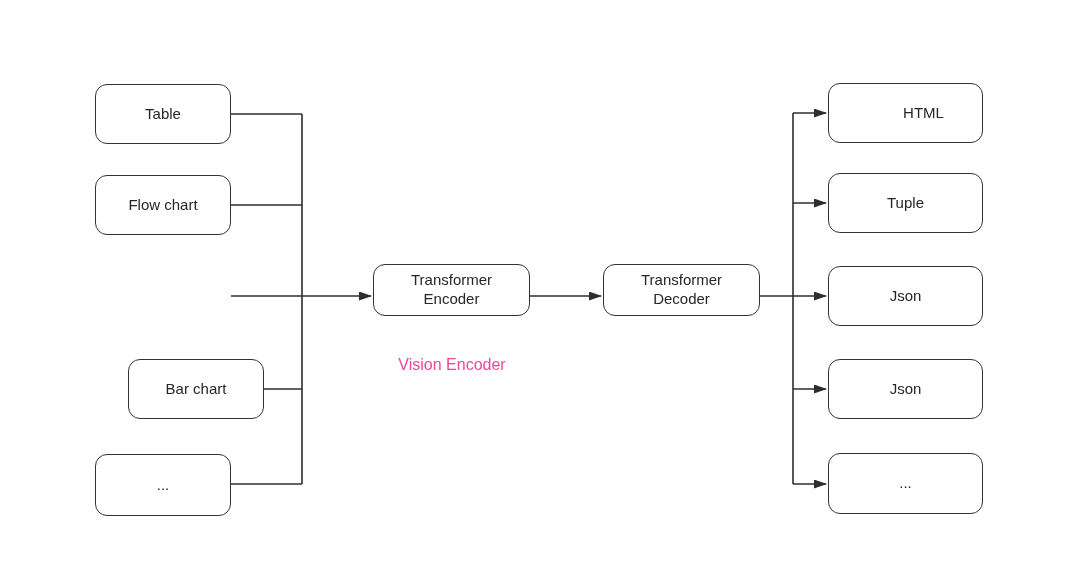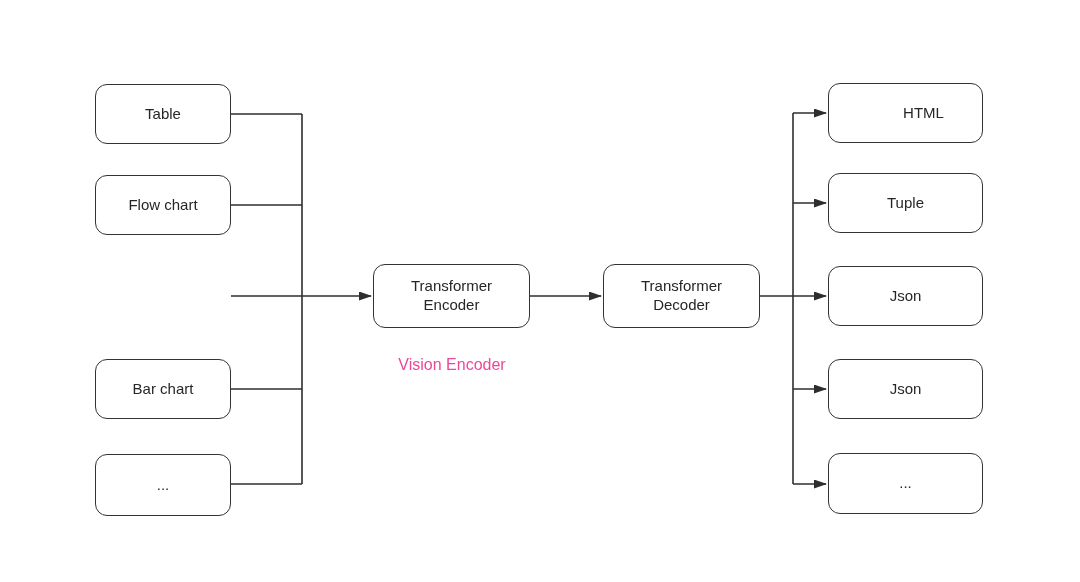--- a/index.html
+++ b/index.html
@@ -43,24 +43,24 @@
     width: 220px;
     text-align: center;
     font-size: 16px;
     color: #ec4899;
   }
   
   .in-box  { left: 95px;  width: 136px; height: 60px; }
   .in-0 { top: 84px; }
   .in-1 { top: 175px; }
   .in-2 { top: 266px; }
-  .in-3 { top: 359px; }
+  .in-3 { top: 359px; margin-left: 33px; }
   .in-4 { top: 454px; height: 62px; }
   
-  .mid-box { width: 157px; height: 64px; top: 264px; }
+  .mid-box { width: 157px; height: 52px; top: 264px; }
   .enc { left: 373px; }
   .dec { left: 603px; }
   
   .out-box { left: 828px; width: 155px; height: 60px; }
   .out-0 { top: 83px; padding-left: 36px; }
   .out-1 { top: 173px; }
   .out-2 { top: 266px; }
   .out-3 { top: 359px; }
   .out-4 { top: 453px; height: 61px; }
   .cap-enc { left: 342px; top: 356px; }

